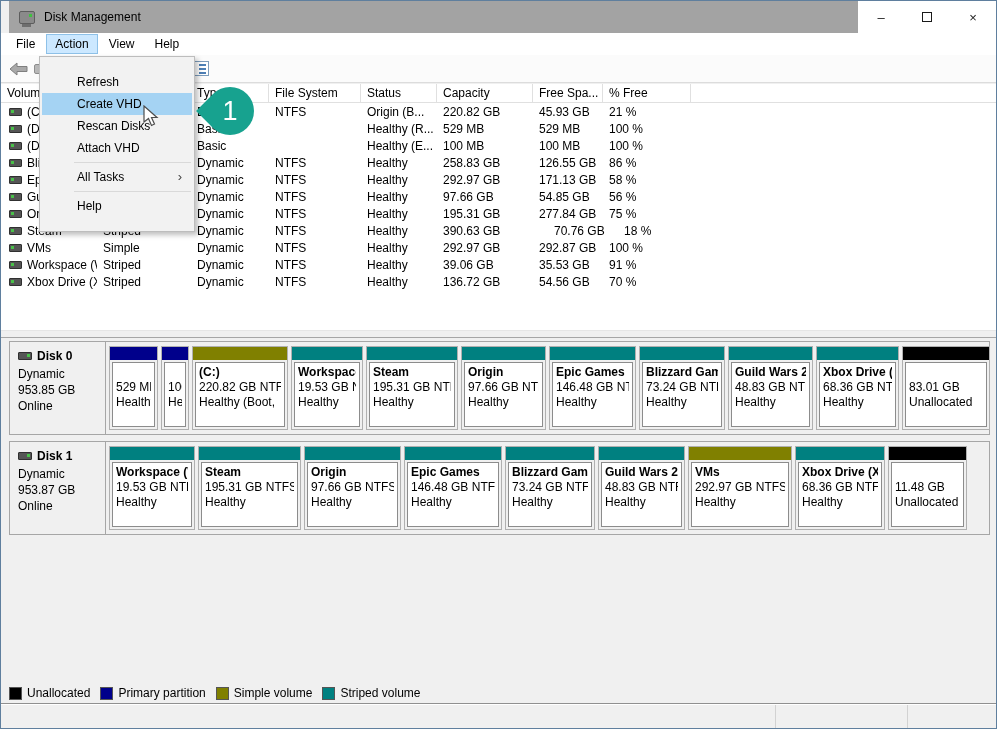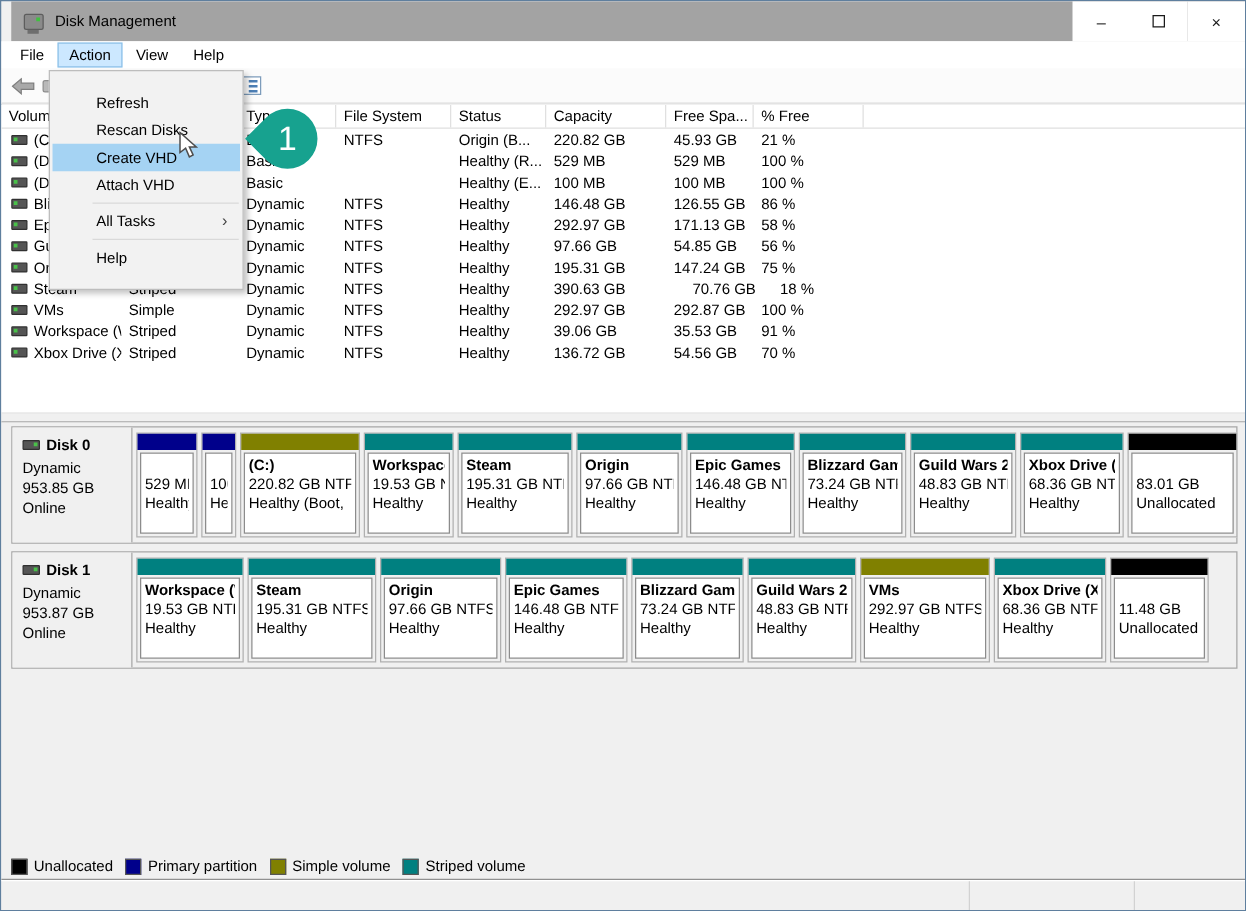--- a/index.html
+++ b/index.html
@@ -192,21 +192,21 @@
         </div>
         <div class="trow">
           <div class="td vol" style="width: 96px;">
             <span class="vol-ico"></span>
             <span>Bli</span>
           </div>
           <div class="td" style="width: 94px;"></div>
           <div class="td" style="width: 78px;">Dynamic</div>
           <div class="td" style="width: 92px;">NTFS</div>
           <div class="td" style="width: 76px;">Healthy</div>
-          <div class="td" style="width: 96px;">146.48 GB</div>
+          <div class="td" style="width: 96px;">258.83 GB</div>
           <div class="td" style="width: 70px;">126.55 GB</div>
           <div class="td" style="width: 88px;">86 %</div>
         </div>
         <div class="trow">
           <div class="td vol" style="width: 96px;">
             <span class="vol-ico"></span>
             <span>Ep</span>
           </div>
           <div class="td" style="width: 94px;"></div>
           <div class="td" style="width: 78px;">Dynamic</div>
@@ -232,21 +232,21 @@
         <div class="trow">
           <div class="td vol" style="width: 96px;">
             <span class="vol-ico"></span>
             <span>Origin</span>
           </div>
           <div class="td" style="width: 94px;">Striped</div>
           <div class="td" style="width: 78px;">Dynamic</div>
           <div class="td" style="width: 92px;">NTFS</div>
           <div class="td" style="width: 76px;">Healthy</div>
           <div class="td" style="width: 96px;">195.31 GB</div>
-          <div class="td" style="width: 70px;">147.24 GB</div>
+          <div class="td" style="width: 70px;">277.84 GB</div>
           <div class="td" style="width: 88px;">75 %</div>
         </div>
         <div class="trow">
           <div class="td vol" style="width: 96px;">
             <span class="vol-ico"></span>
             <span>Steam</span>
           </div>
           <div class="td" style="width: 94px;">Striped</div>
           <div class="td" style="width: 78px;">Dynamic</div>
           <div class="td" style="width: 92px;">NTFS</div>
@@ -507,22 +507,22 @@
     </div>
 
   <div class="statusbar">
     <div class="sb-pane p1"></div>
     <div class="sb-pane p2"></div>
     <div class="sb-pane p3"></div>
   </div>
 
   <div class="popup-menu" id="action-menu">
       <div class="pm-item">Refresh</div>
+      <div class="pm-item hl">Create VHD</div>
       <div class="pm-item">Rescan Disks</div>
-      <div class="pm-item hl">Create VHD</div>
       <div class="pm-item">Attach VHD</div>
       <div class="pm-sep"></div>
       <div class="pm-item">All Tasks<span class="pm-arrow">›</span></div>
       <div class="pm-sep"></div>
       <div class="pm-item">Help</div>
     </div>
 
   <div class="balloon" id="balloon" style="background: rgb(23, 162, 143);">
     <span>1</span>
   </div>

